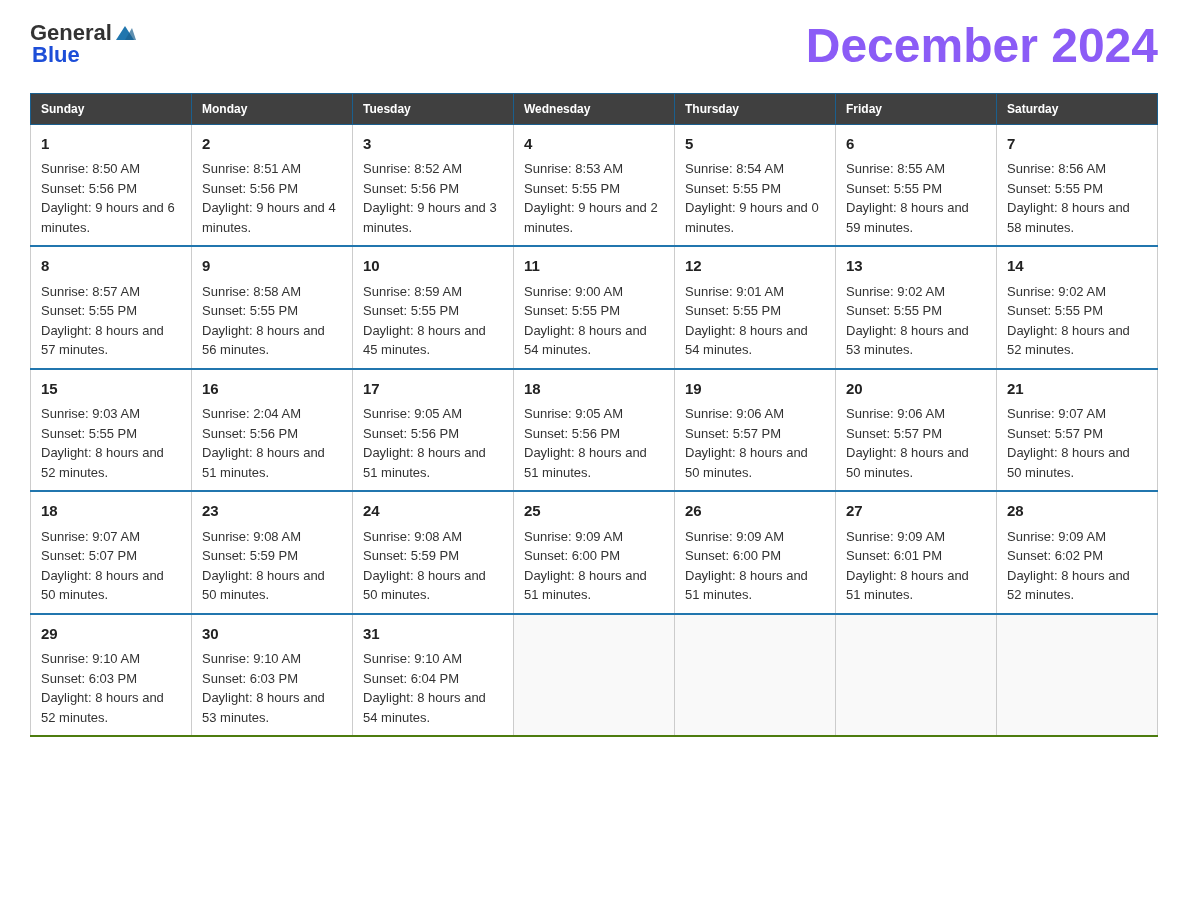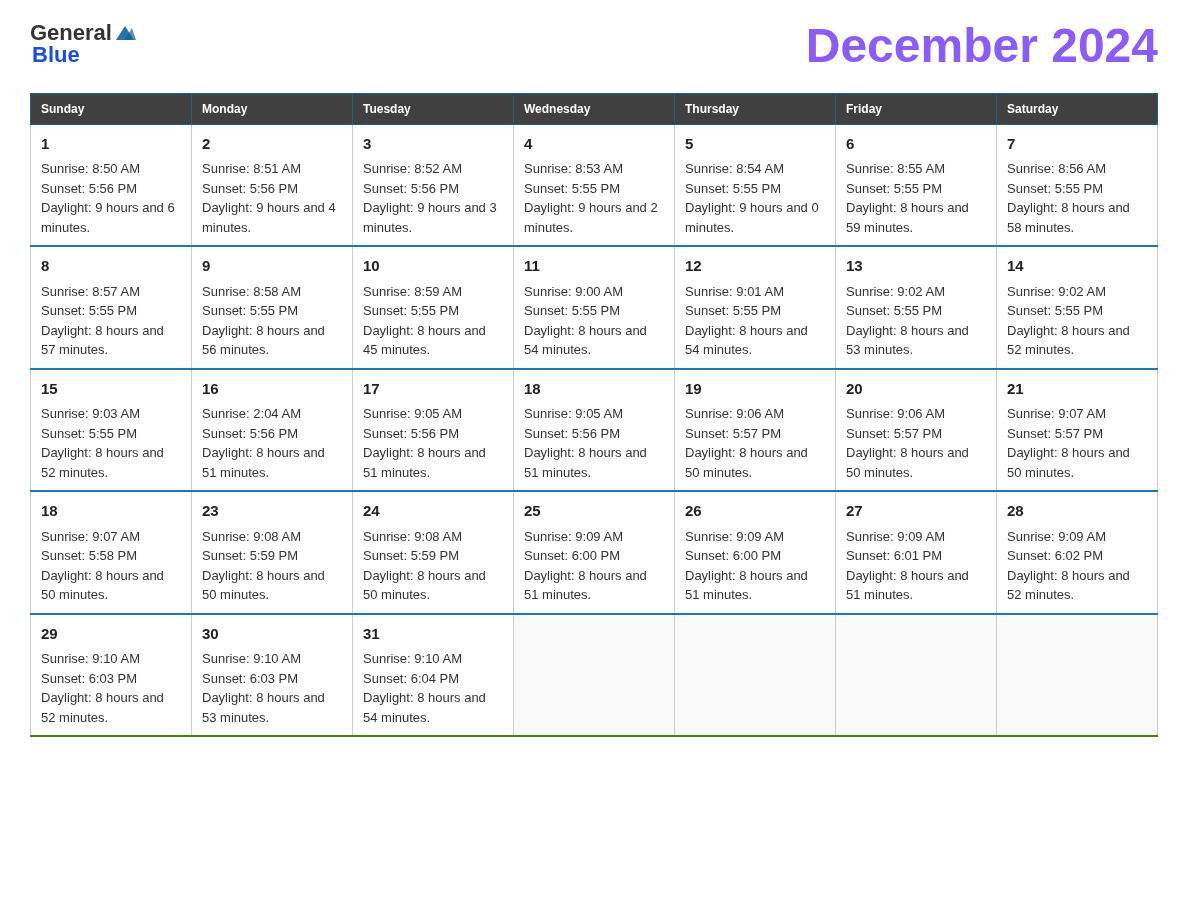--- a/index.html
+++ b/index.html
@@ -259,21 +259,21 @@
           <span class="day-number">21</span>
           <span class="day-info">Sunrise: 9:07 AM</span><br>
           <span class="day-info">Sunset: 5:57 PM</span><br>
           <span class="day-info">Daylight: 8 hours and 50 minutes.</span>
         </td>
       </tr>
       <tr>
         <td>
           <span class="day-number">18</span>
           <span class="day-info">Sunrise: 9:07 AM</span><br>
-          <span class="day-info">Sunset: 5:58 PM</span><br>
+          <span class="day-info">Sunset: 5:07 PM</span><br>
           <span class="day-info">Daylight: 8 hours and 50 minutes.</span>
         </td>
         <td>
           <span class="day-number">23</span>
           <span class="day-info">Sunrise: 9:08 AM</span><br>
           <span class="day-info">Sunset: 5:59 PM</span><br>
           <span class="day-info">Daylight: 8 hours and 50 minutes.</span>
         </td>
         <td>
           <span class="day-number">24</span>

